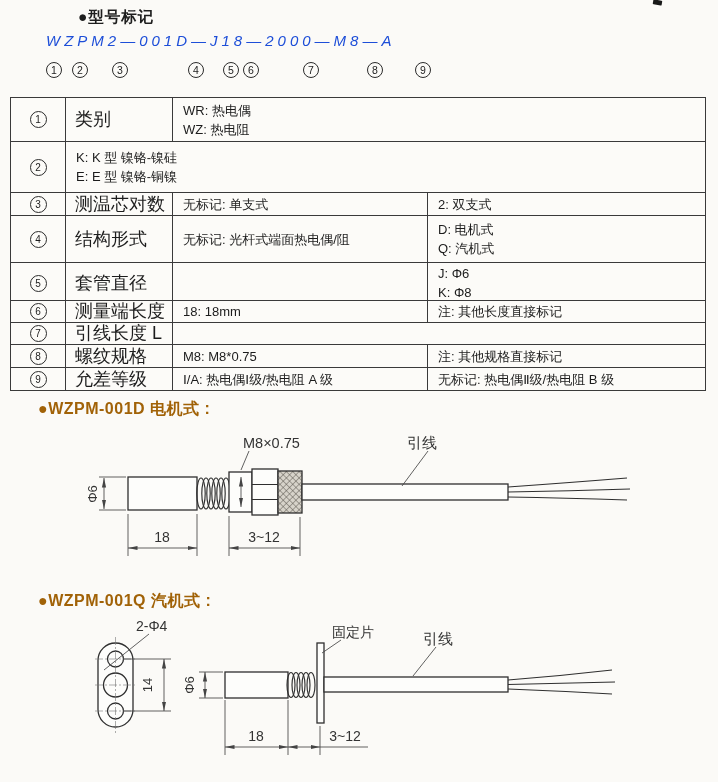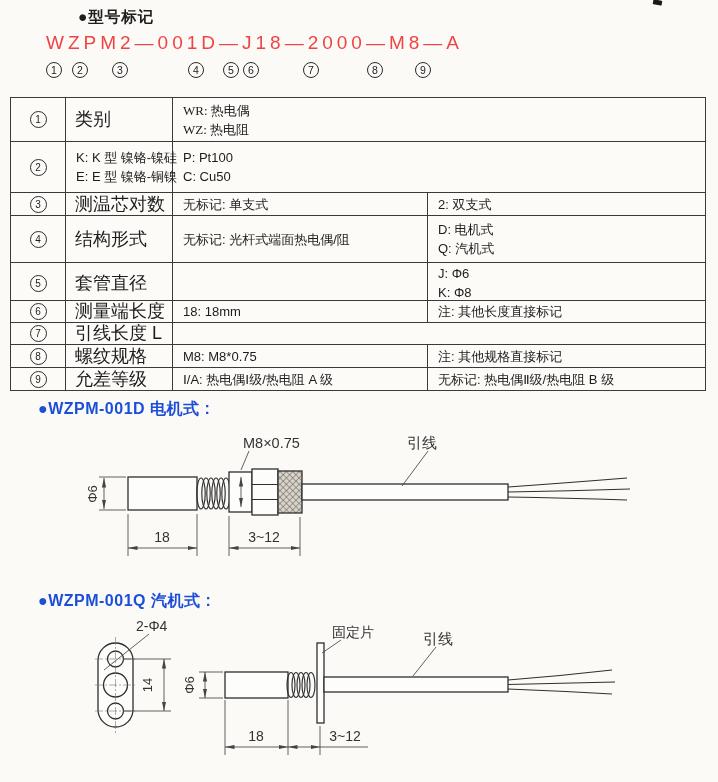--- a/index.html
+++ b/index.html
@@ -4,41 +4,41 @@
 <style>
   html,body{margin:0;padding:0;}
   body{
     width:718px;height:782px;position:relative;overflow:hidden;
     background:#fbfaf7;color:#1e1e1e;
     font-family:"Liberation Sans","DejaVu Sans",sans-serif;
   }
   .abs{position:absolute;}
   
   .page-title{left:38px;top:7px;font-size:15.5px;font-weight:bold;letter-spacing:1px;margin-left:40px;}
-  .model-code{left:46px;top:32px;font-size:19px;letter-spacing:4px;color:#ef4444;font-weight:500;}
+  .model-code{left:46px;top:32px;font-size:15px;letter-spacing:4px;color:#1d4ed8;font-weight:500;font-style:italic;}
   .marker{
     top:62px;width:16px;height:16px;border:1.2px solid #2b2b2b;border-radius:50%;
     display:flex;align-items:center;justify-content:center;
     font-size:10.5px;color:#222;background:transparent;box-sizing:border-box;
   }
   
   .spec-table{
     left:10px;top:97px;width:694px;border:1.6px solid #3a3a3a;background:#fcfbf8;
   }
   .trow{display:grid;grid-template-columns:55px 107px 255px 277px;border-bottom:1px solid #3a3a3a;}
   .trow:last-child{border-bottom:none;}
   .tcell{border-right:1px solid #3a3a3a;box-sizing:border-box;display:flex;flex-direction:column;justify-content:center;gap:2px;padding:2px 0 2px 10px;font-size:13px;color:#1c1c1c;}
   .tcell:last-child{border-right:none;}
   .tnum{align-items:center;padding-left:0;}
   .tlabel{padding-left:9px;font-size:18px;}
-  .span2{grid-column:3 / 5;font-family:Liberation Serif, serif;}
+  .span2{grid-column:3 / 5;}
   .numcircle{width:15px;height:15px;border:1px solid #2b2b2b;border-radius:50%;display:flex;align-items:center;justify-content:center;font-size:10px;}
   .cell-line{line-height:17px;white-space:nowrap;}
   
-  .sec-title{left:38px;font-size:16px;font-weight:bold;color:#1d4ed8;letter-spacing:0.5px;}
+  .sec-title{left:38px;font-size:16px;font-weight:bold;color:#a16207;letter-spacing:0.5px;}
   
   .corner-mark{left:653px;top:0;width:9px;height:5px;background:#191919;transform:rotate(10deg);border-radius:1px;}
   svg text{font-family:"Liberation Sans","DejaVu Sans",sans-serif;fill:#333;}
 </style>
 </head>
 <body>
 
 <div class="abs corner-mark"></div>
 
 <div class="abs page-title">●型号标记</div>
@@ -67,24 +67,20 @@
         <div class="cell-line">WZ: 热电阻</div>
       </div>
     </div>
     <div class="trow" style="height: 50px;">
       <div class="tcell tnum">
         <div class="numcircle">2</div>
       </div>
       <div class="tcell">
         <div class="cell-line">K: K 型 镍铬-镍硅</div>
         <div class="cell-line">E: E 型 镍铬-铜镍</div>
-      </div>
-      <div class="tcell">
-        <div class="cell-line">P: Pt100</div>
-        <div class="cell-line">C: Cu50</div>
       </div>
     </div>
     <div class="trow" style="height: 22px;">
       <div class="tcell tnum">
         <div class="numcircle">3</div>
       </div>
       <div class="tcell tlabel">
         <div class="cell-line">测温芯对数</div>
       </div>
       <div class="tcell">

